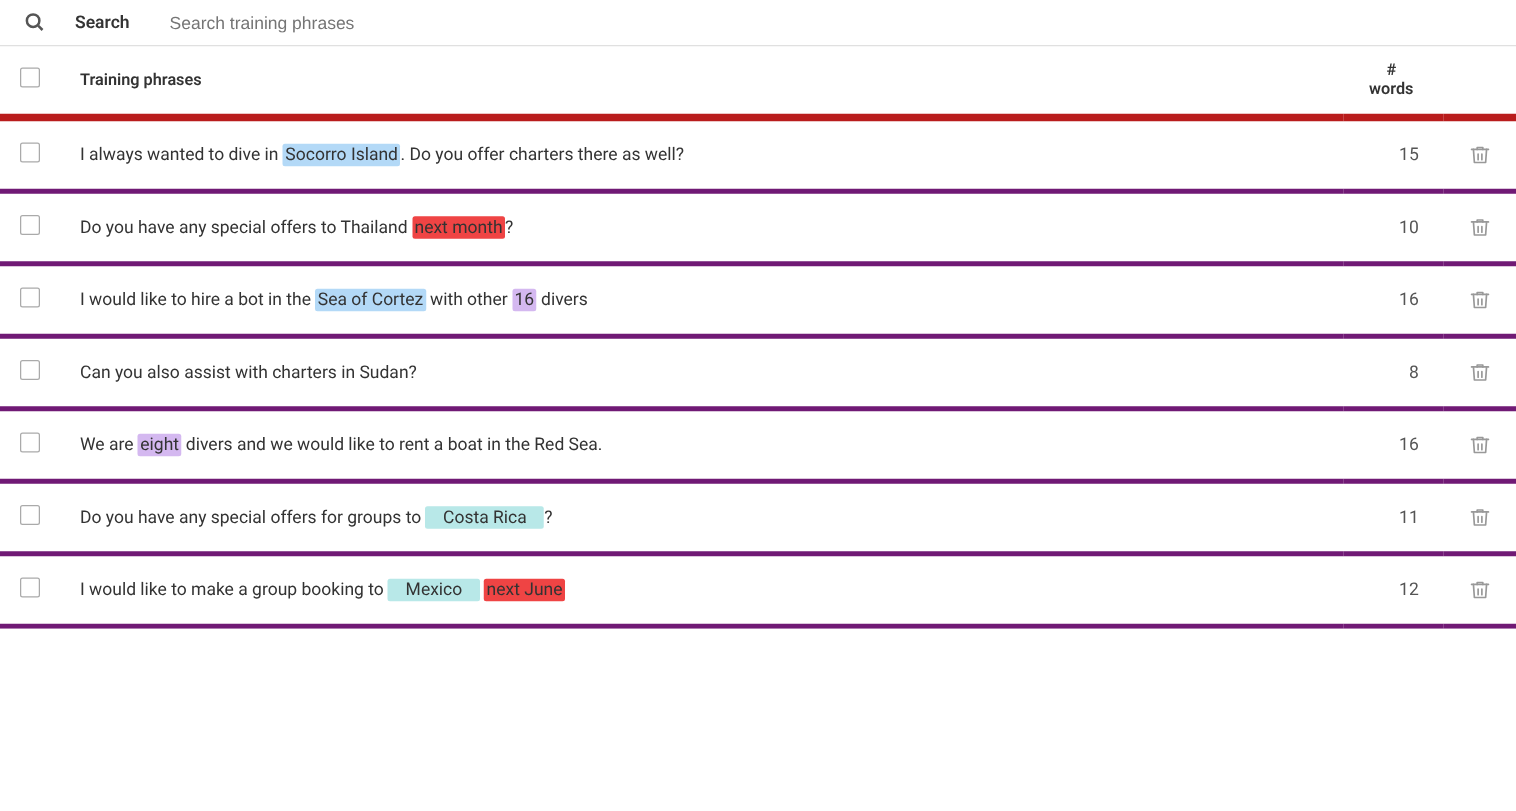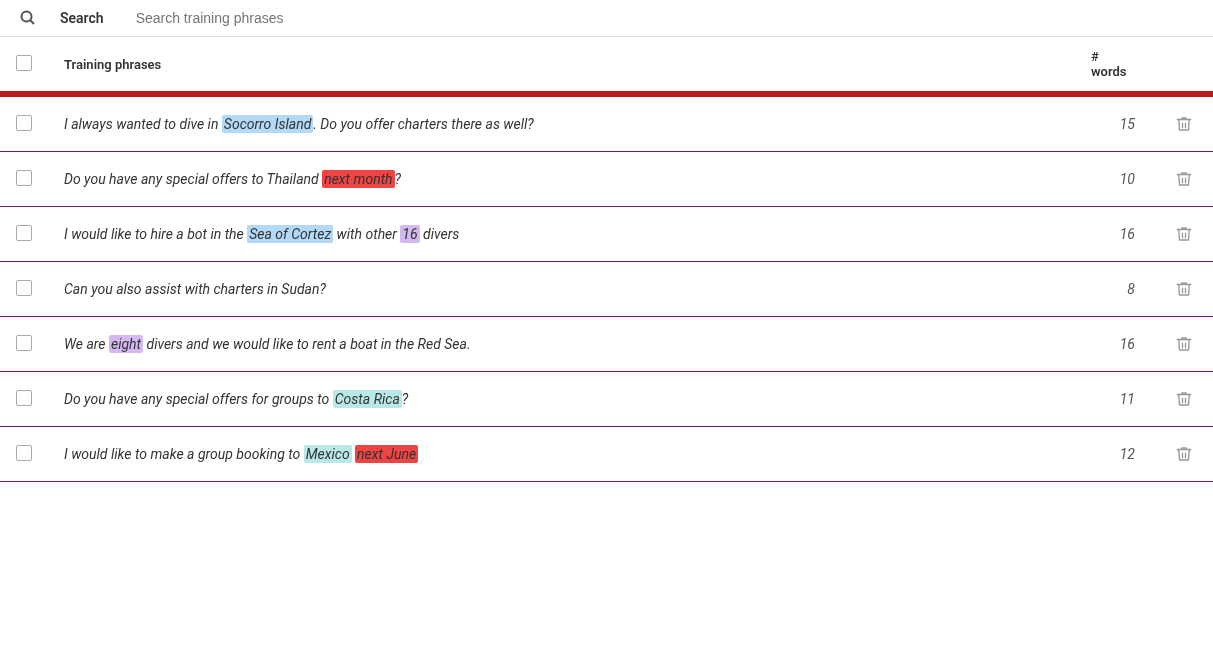--- a/index.html
+++ b/index.html
@@ -42,26 +42,25 @@
       border-bottom: 6px solid #b91c1c;
     }
     thead th {
       padding: 12px 16px;
       text-align: left;
       font-weight: 600;
       font-size: 13px;
       color: #333;
     }
     thead th.words-col {
-      text-align: left;
+      text-align: center;
       padding-right: 20px;
     }
     tbody tr {
-      border-bottom: 1px solid #701a75;
-      font-style: italic;
+      border-bottom: 4px solid #701a75;
     }
     td {
       padding: 14px 16px;
       vertical-align: middle;
     }
     td.check-col {
       width: 48px;
       text-align: center;
     }
     td.phrase-col {
@@ -98,21 +97,21 @@
       padding: 1px 2px;
     }
     .highlight-purple {
       background-color: #d4b8f0;
       border-radius: 2px;
       padding: 1px 2px;
     }
     .highlight-teal {
       background-color: #b8e8e8;
       border-radius: 2px;
-      padding: 1px 2px;
+      padding: 1px 14px;
       margin-top: 12px;
     }
     .trash-icon {
       display: inline-flex;
       align-items: center;
       justify-content: center;
       cursor: pointer;
       color: #888;
       font-size: 16px;
       padding: 4px;

